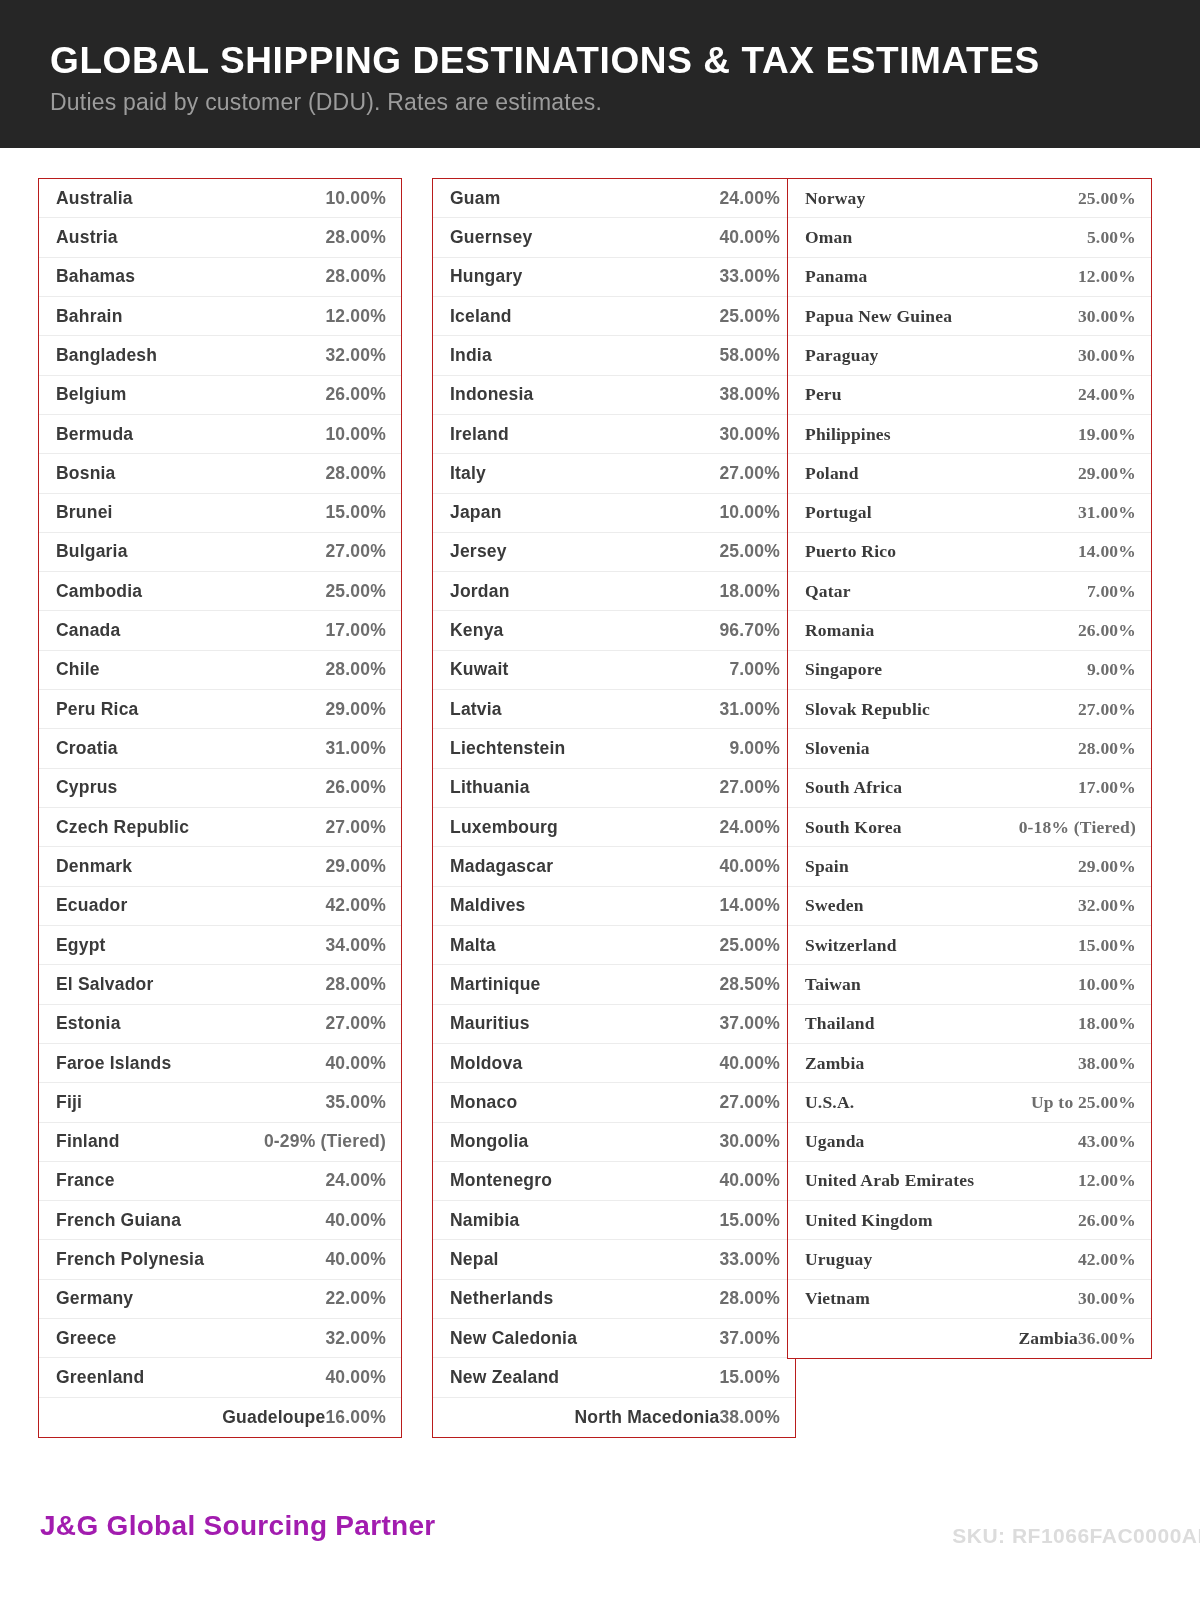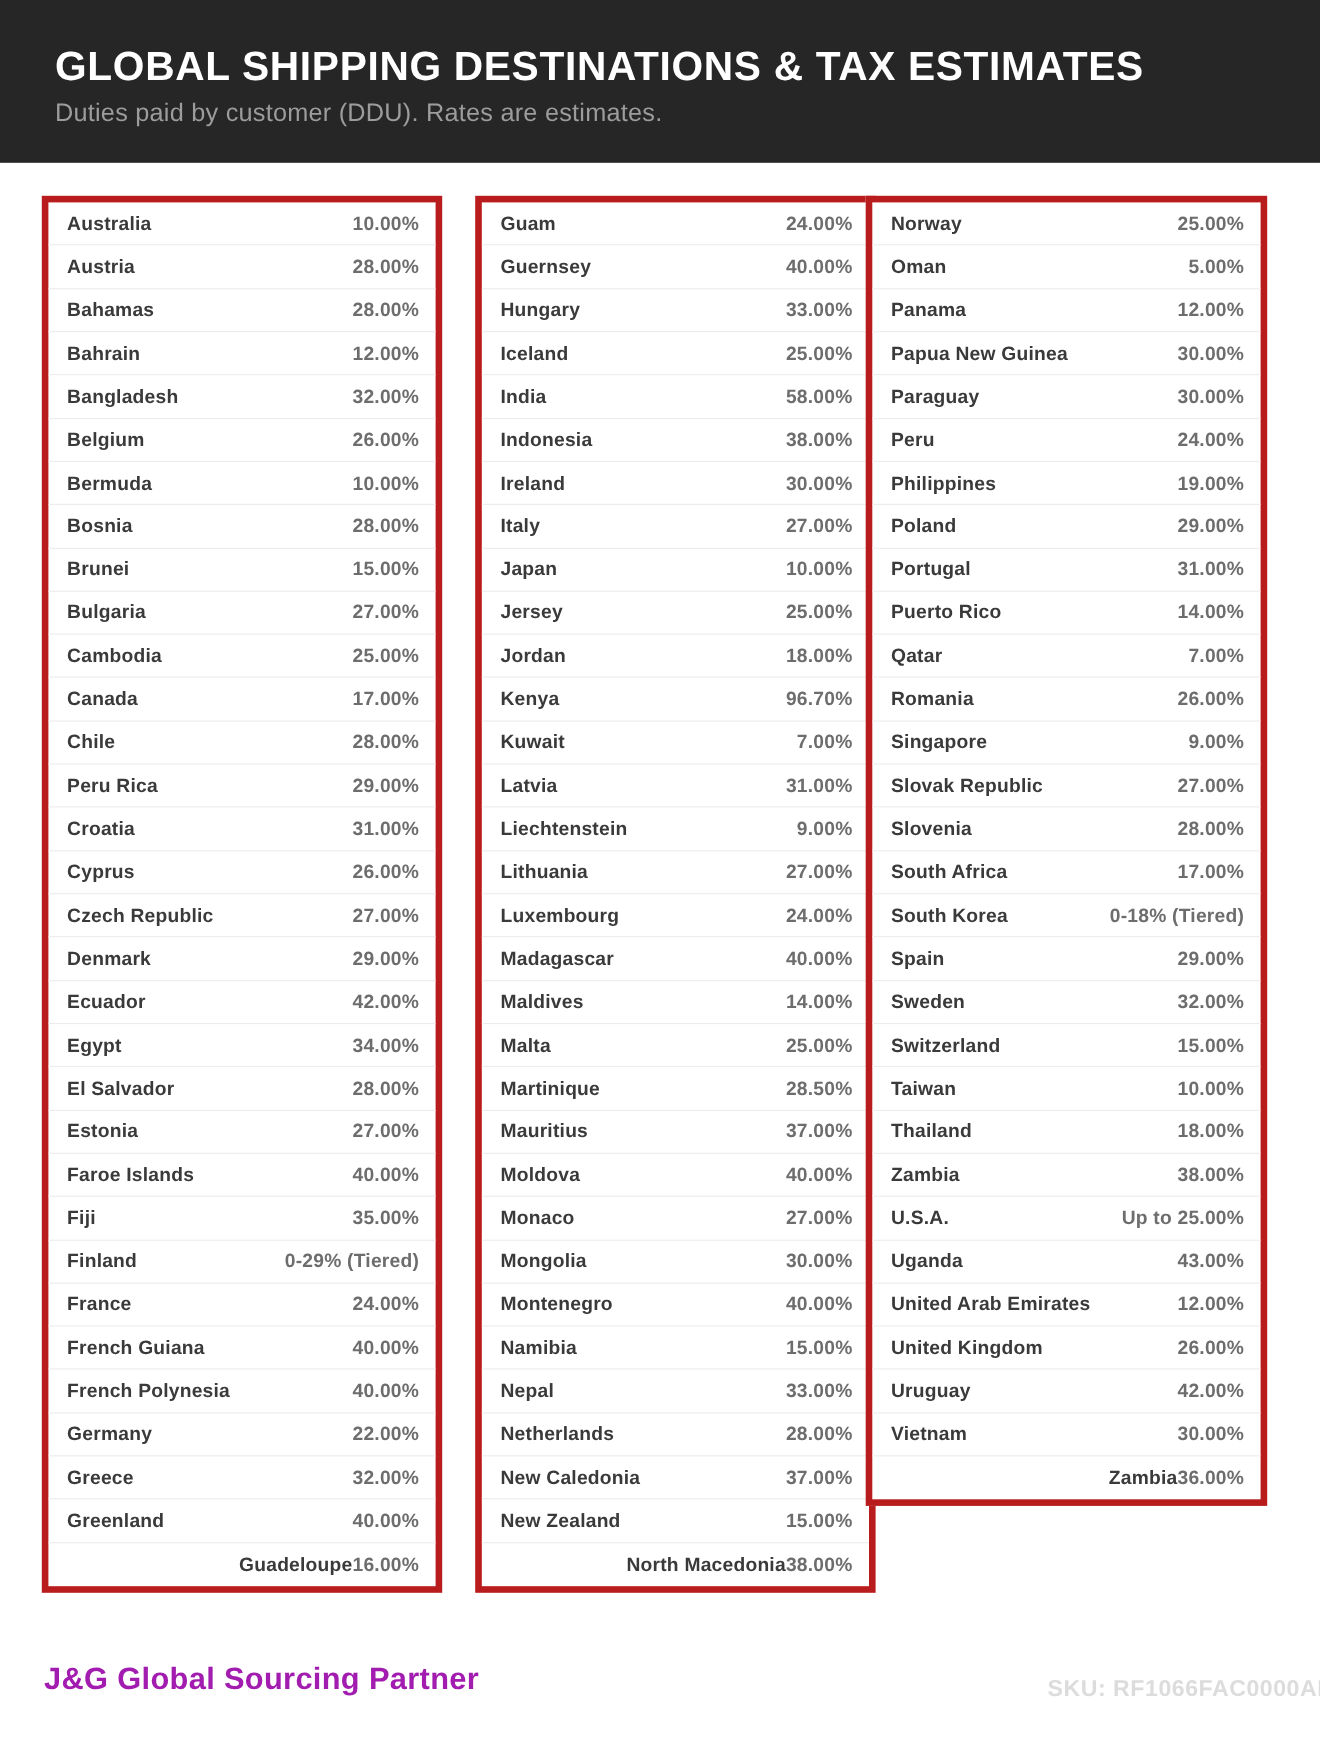--- a/index.html
+++ b/index.html
@@ -26,25 +26,25 @@
   .subtitle {
     font-size:23px; font-weight:400; color:#9c9c9c;
     margin-top:10px; letter-spacing:0.2px;
   }
 
   
   .col {
     position:absolute; top:178px;
     width:364px;
     background:#ffffff;
-    border:6px solid #b91c1c;
+    border:1px solid #b91c1c;
   }
   #col0 { left:38px; }
   #col1 { left:412px;margin-left:20px; }
-  #col2 { left:787px; width:365px; }
+  #col2 { left:787px; width:365px;font-family:Liberation Serif, serif; }
 
   .row {
     display:flex; justify-content:space-between; align-items:center;
     height:39.32px;
     padding:0 15px 0 17px;
     border-bottom:1px solid #ececec;
   }
   .row:last-child { border-bottom:none;justify-content:flex-end; }
 
   .country {

